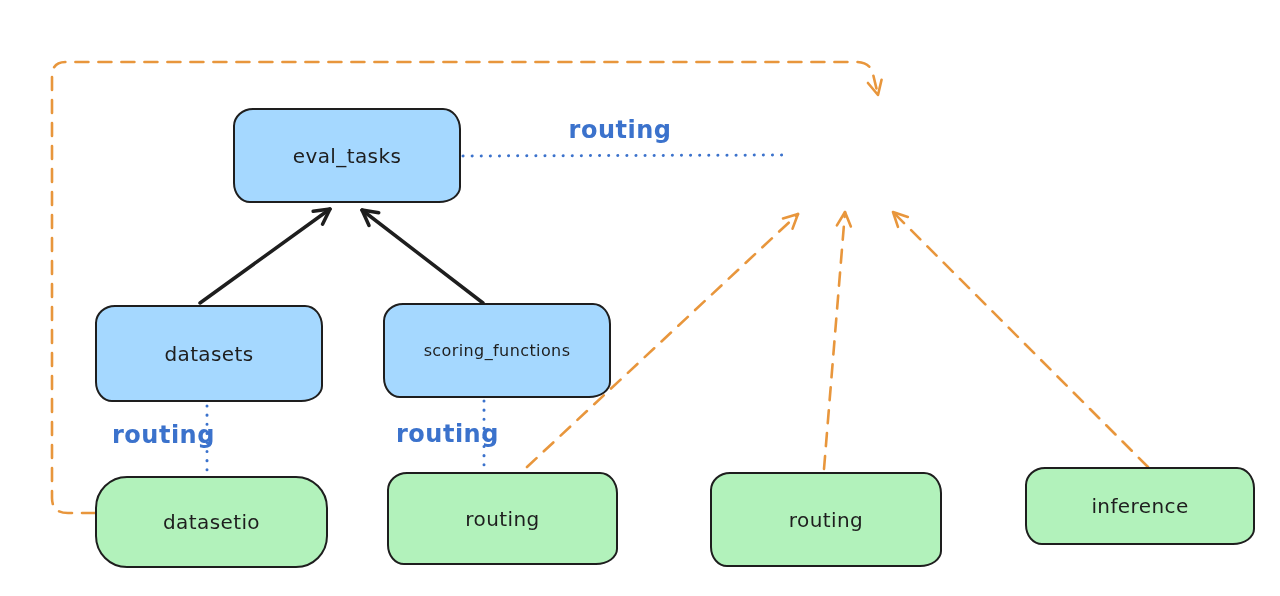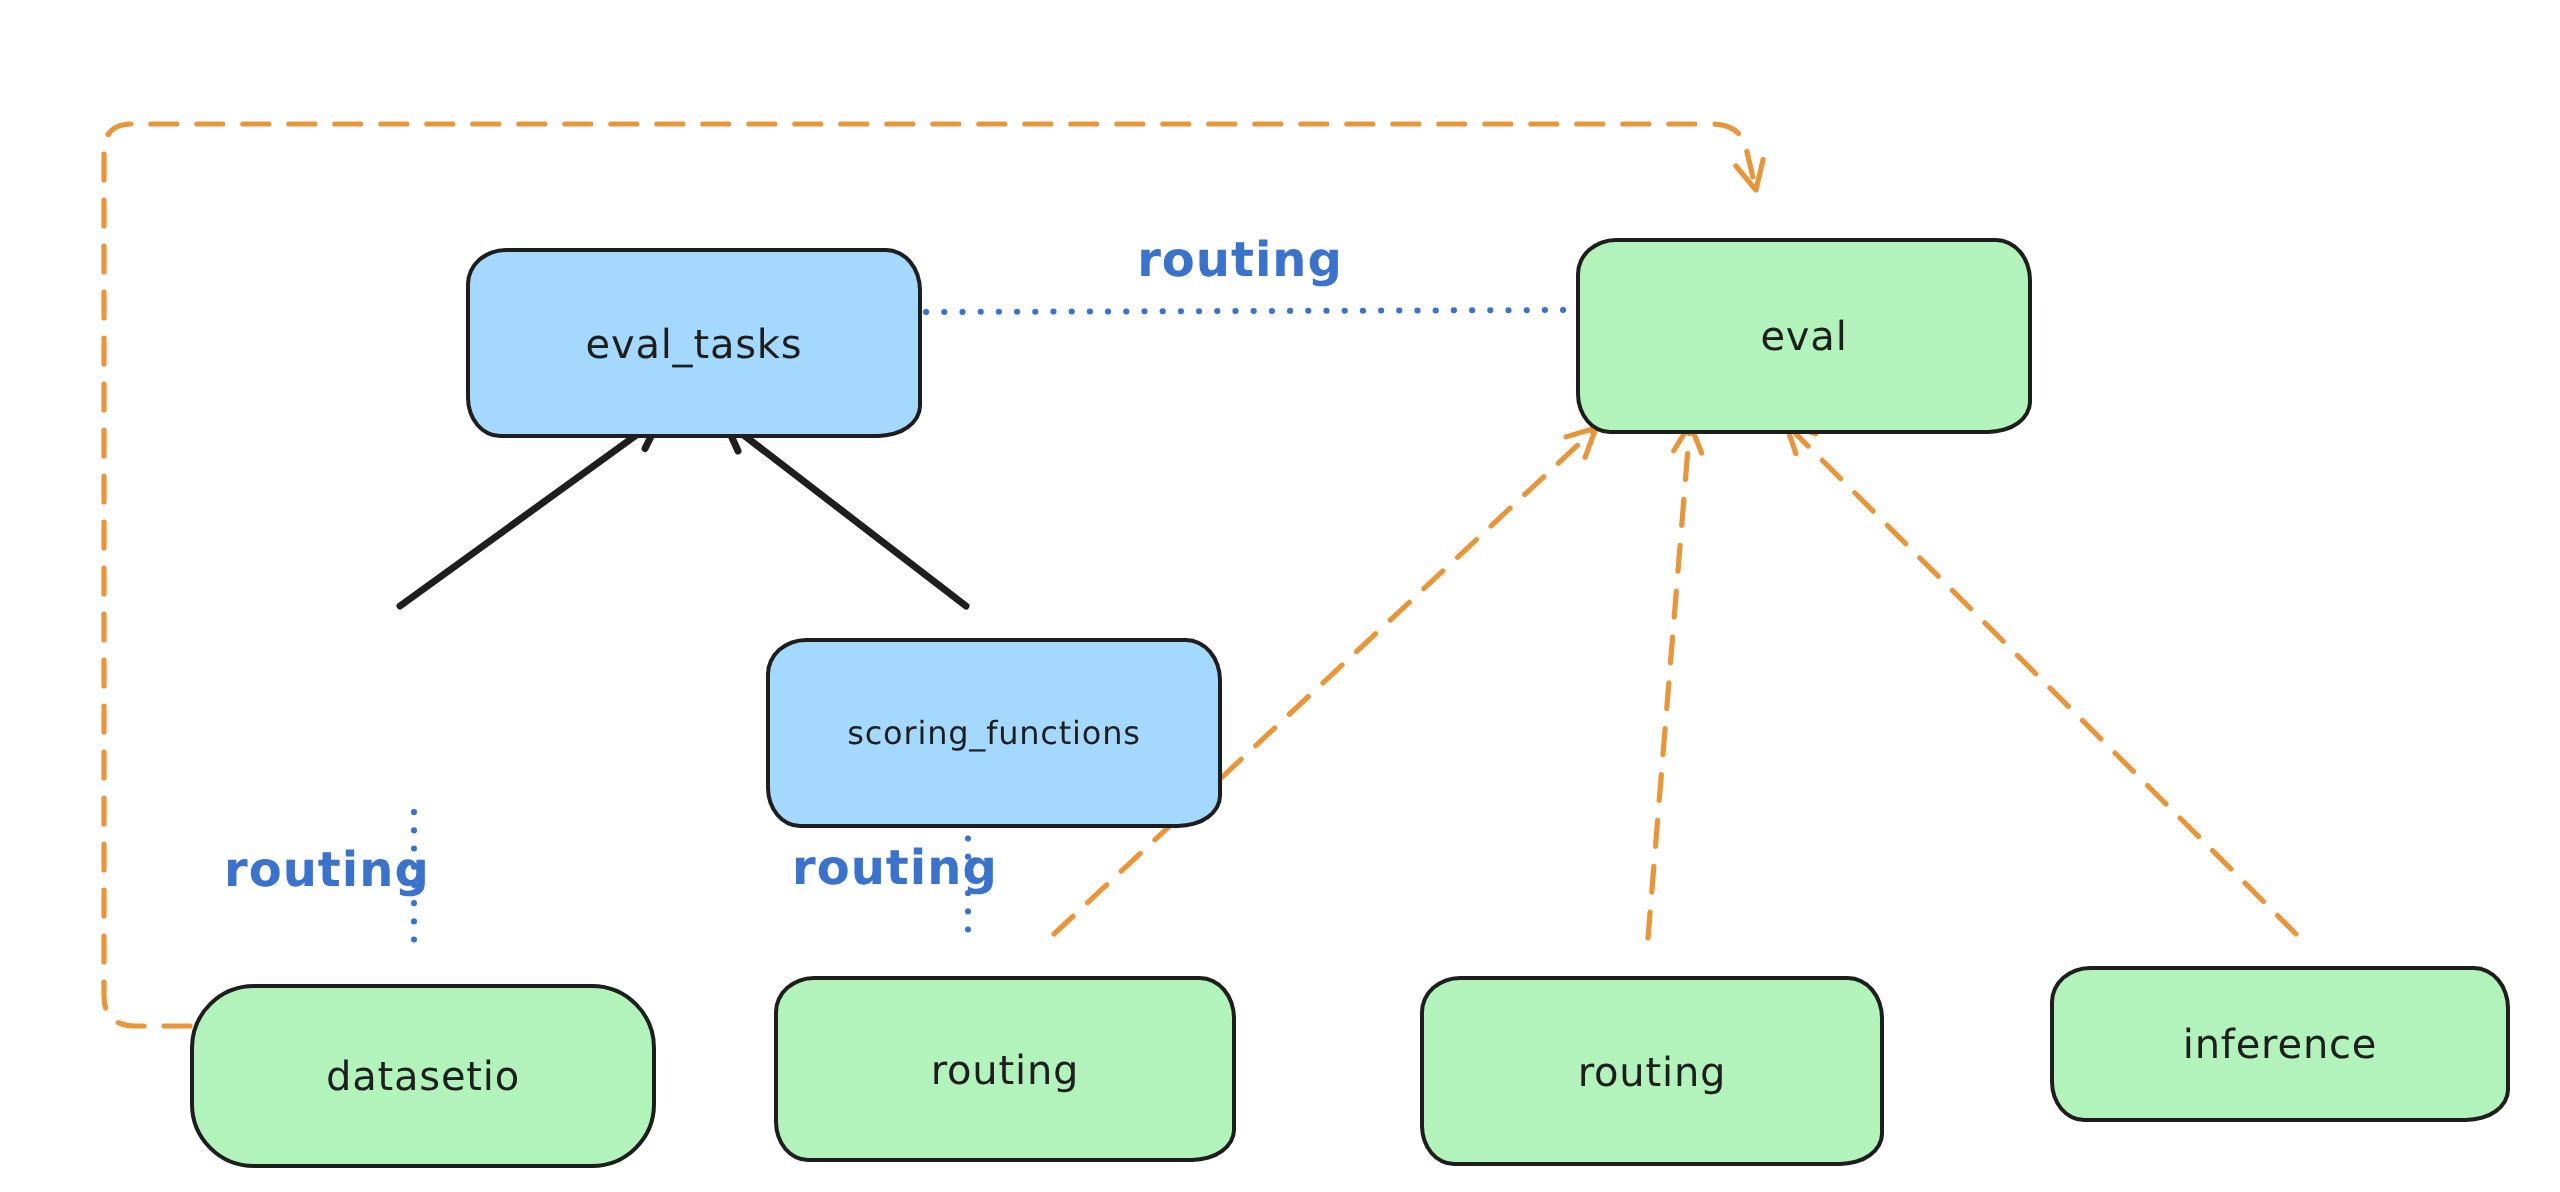--- a/index.html
+++ b/index.html
@@ -24,21 +24,20 @@
   .head-black{stroke:var(--stroke);stroke-width:3.5;fill:none;
     stroke-linecap:round;stroke-linejoin:round;}
   .head-orange{stroke:var(--dependency-line);stroke-width:2.6;fill:none;
     stroke-linecap:round;stroke-linejoin:round;}
   .node{
     position:absolute;display:flex;align-items:center;justify-content:center;
     border:2.5px solid var(--stroke);color:var(--stroke);
     font-size:20px;letter-spacing:0.4px;
     border-radius:20px 18px 22px 17px / 18px 21px 16px 20px;
     box-sizing:border-box;
-    margin-top:16px;
   }
   .node.blue{background:var(--registry-fill);}
   .node.green{background:var(--provider-fill);}
   .routing-label{
     position:absolute;color:var(--routing-line);font-weight:700;font-size:24px;
     letter-spacing:0.5px;text-align:center;
   }
   
   #n-eval-tasks{left:233px;top:108px;width:228px;height:95px;}
   #n-eval{left:788px;top:103px;width:228px;height:98px;}
@@ -76,22 +75,22 @@
 
     <path class="edge-dashed" d="M95,513 L68,513 Q52,513 52,498 L52,76 Q52,62 66,62 L856,62 Q870,62 873,74 L878,95" marker-end="url(#mOrange)"></path>
     <path class="edge-dashed" d="M527,467 L798,214" marker-end="url(#mOrange)"></path>
     <path class="edge-dashed" d="M824,469 L845,212" marker-end="url(#mOrange)"></path>
     <path class="edge-dashed" d="M1148,467 L893,212" marker-end="url(#mOrange)"></path>
   </svg>
 
   <div class="node blue" id="n-eval-tasks">
     <span>eval_tasks</span>
   </div>
-  <div class="node green" id="n-eval">
-    <span>eval</span>
+  <div class="node blue" id="n-datasets">
+    <span>datasets</span>
   </div>
   <div class="node blue" id="n-scoring-functions">
     <span>scoring_functions</span>
   </div>
   <div class="node green" id="n-datasetio">
     <span>datasetio</span>
   </div>
   <div class="node green" id="n-scoring">
     <span>routing</span>
   </div>

